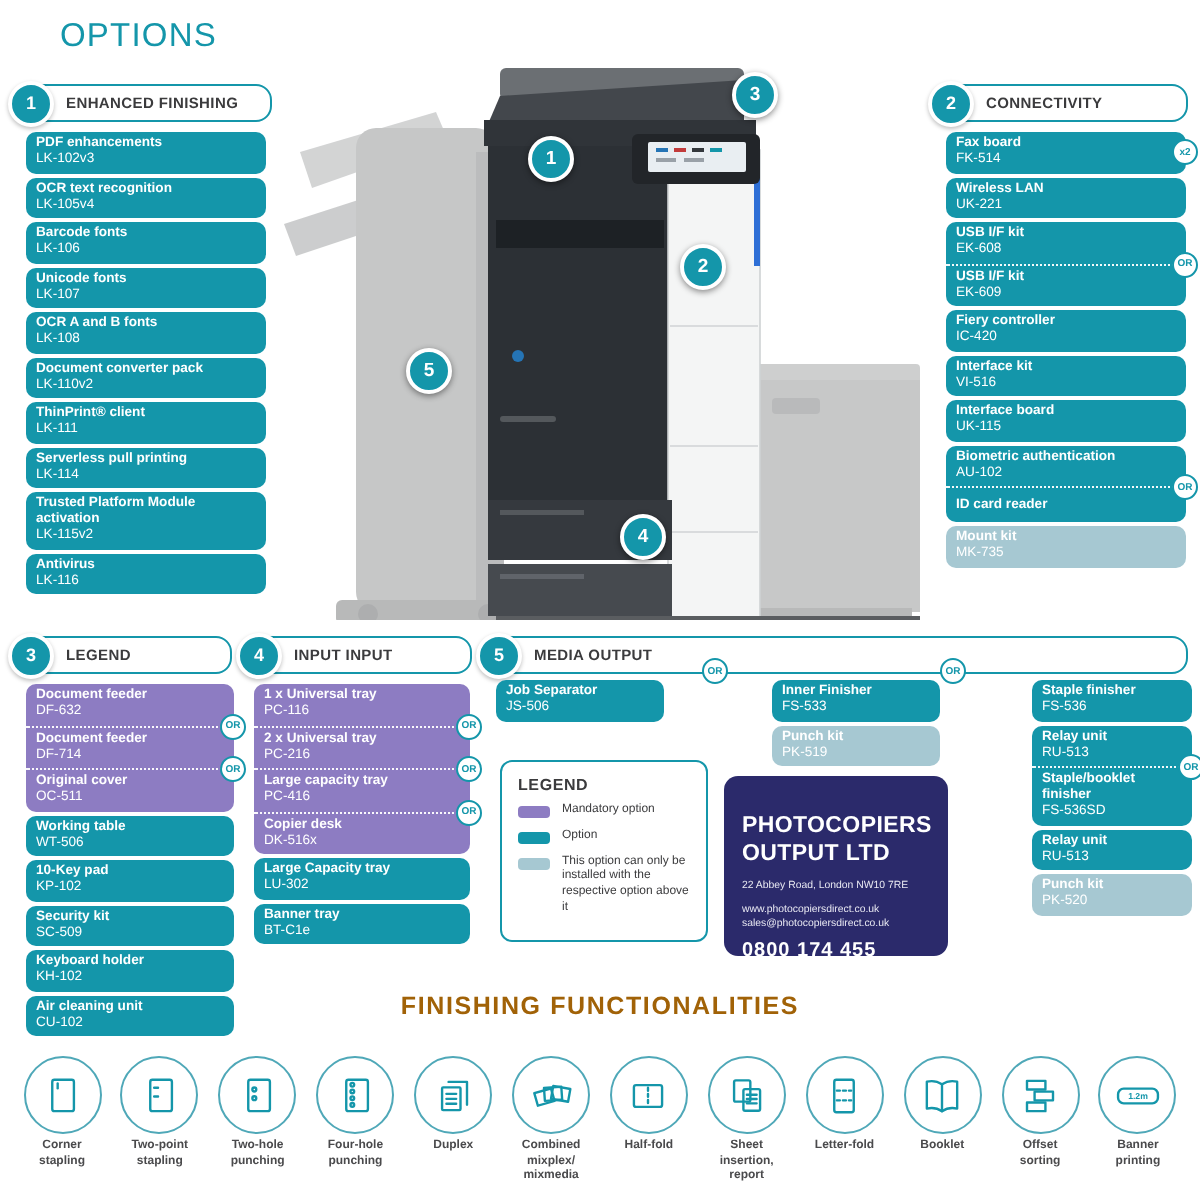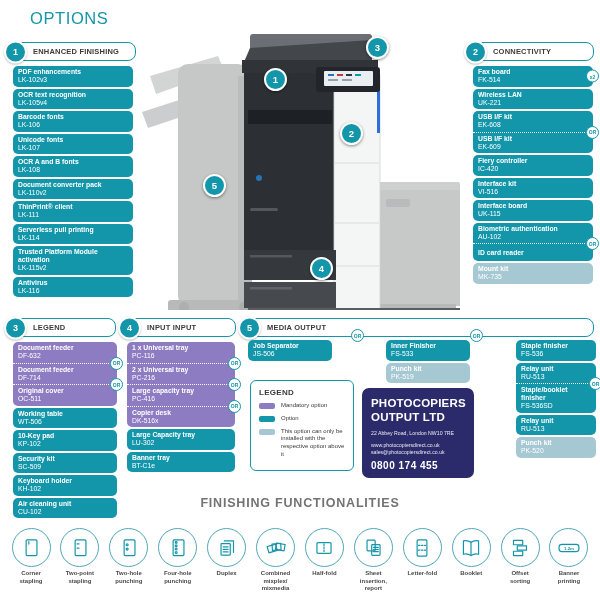--- a/index.html
+++ b/index.html
@@ -48,29 +48,29 @@
   
   .legend{position:absolute;left:250px;top:380px;width:104px;background:#fff;border:1.5px solid #1496aa;
           border-radius:6px;padding:7px 8px 6px;box-sizing:border-box;}
   .legend-title{font-size:8px;font-weight:bold;color:#3b3b3d;margin-bottom:5px;letter-spacing:.3px;}
   .legend-entry{display:flex;align-items:flex-start;margin-bottom:5px;}
   .legend-swatch{flex:0 0 16px;height:6px;border-radius:2px;margin-right:6px;margin-top:1px;}
   .legend-label{font-size:6px;color:#3b3b3d;line-height:1.3;}
 
   
   .company{position:absolute;left:362px;top:388px;width:112px;height:90px;background:#2b2a6b;
-           border-radius:7px;padding:9px 9px 0;box-sizing:border-box;color:#fff;}
+           border-radius:7px;padding:19px 9px 0;box-sizing:border-box;color:#fff;}
   .c-name{font-size:11.5px;font-weight:bold;line-height:1.2;letter-spacing:.2px;}
   .c-address{font-size:5.2px;margin-top:5px;color:#e8e8f2;}
   .c-links{font-size:5.2px;margin-top:6px;line-height:1.5;color:#e8e8f2;}
   .c-phone{font-size:10px;font-weight:bold;margin-top:3px;letter-spacing:.5px;}
 
   
   .fin-title{position:absolute;left:0;top:496px;width:600px;text-align:center;font-size:12.5px;
-             font-weight:bold;color:#737373;letter-spacing:.8px;}
+             font-weight:bold;color:#a16207;letter-spacing:.8px;}
   .fin-row{position:absolute;left:8px;top:528px;width:584px;display:flex;justify-content:space-between;}
   .fin-item{width:46px;display:flex;flex-direction:column;align-items:center;}
   .fin-circle{width:37px;height:37px;border:1.2px solid #4fa8b8;border-radius:50%;display:flex;
               align-items:center;justify-content:center;background:#fff;}
   .fin-circle svg{stroke:#1496aa;fill:none;stroke-width:1.1;stroke-linecap:round;stroke-linejoin:round;}
   .fin-label{margin-top:3px;font-size:6px;color:#4a4a4c;text-align:center;line-height:1.25;
              white-space:pre-line;font-weight:bold;}
 </style>
 </head>
 <body>

